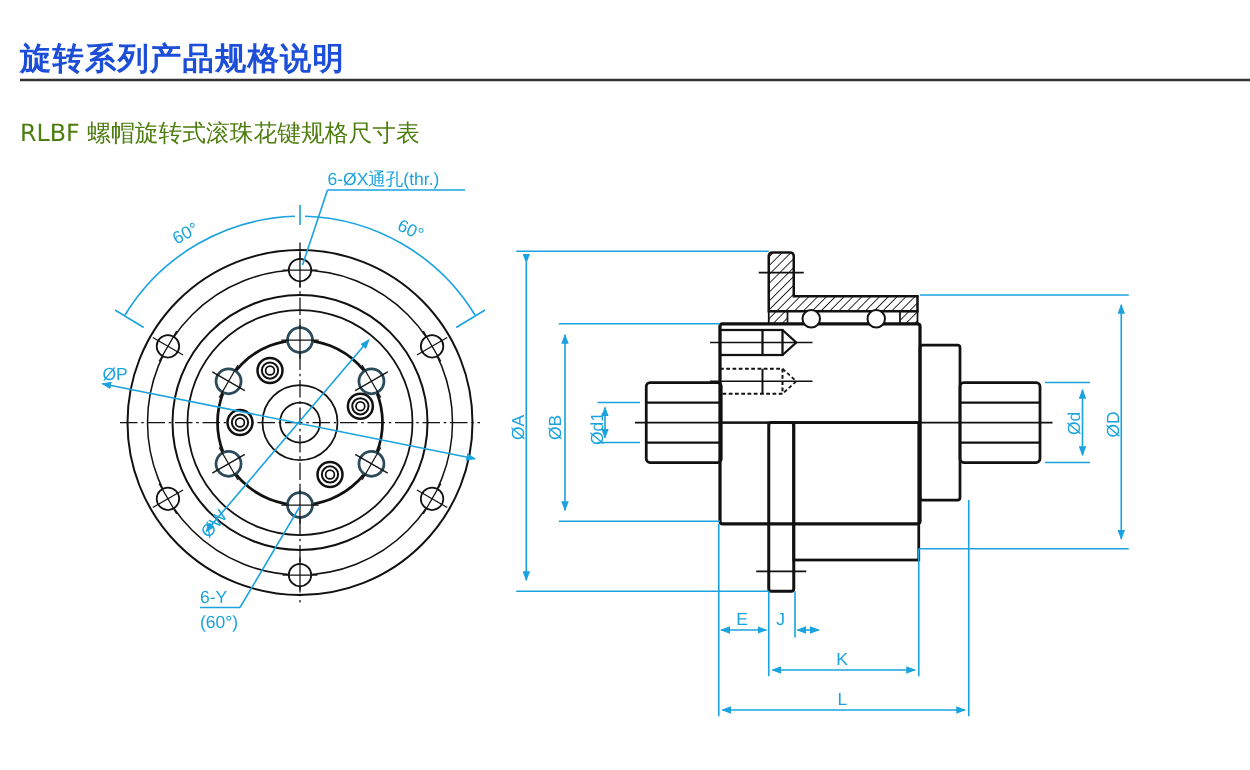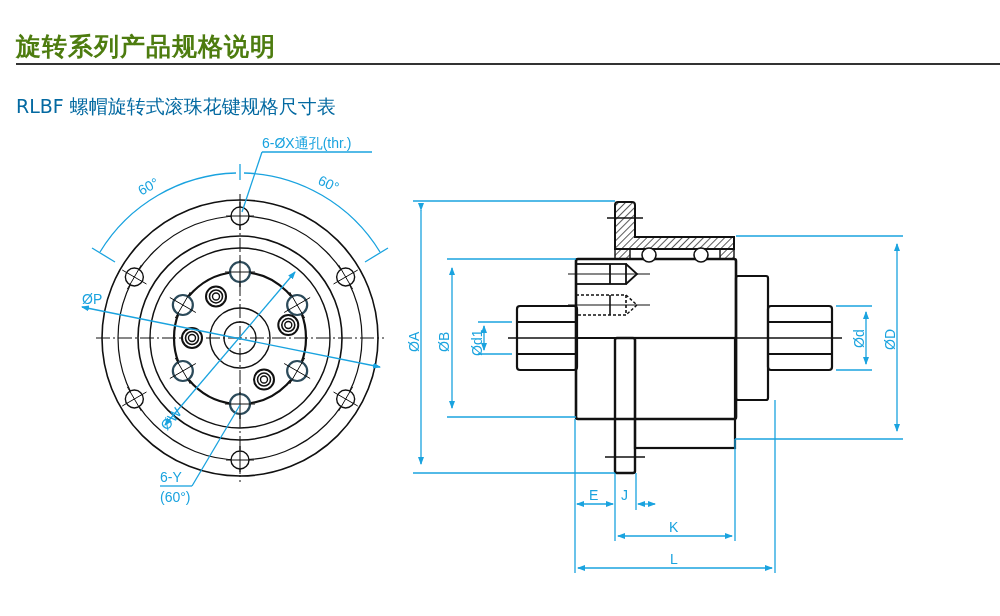--- a/index.html
+++ b/index.html
@@ -1,21 +1,21 @@
 <!DOCTYPE html>
 <html><head>
 <meta charset="utf-8">
 <style>
   html, body { margin: 0; padding: 0; background: #ffffff; }
   body { width: 1000px; height: 616px; position: relative; overflow: hidden;
          font-family: "DejaVu Sans", "Liberation Sans", sans-serif; color: #222; }
   .section-title { position: absolute; left: 16px; top: 30px; font-size: 25px; font-weight: bold;
-                   color: #4d7c0f; letter-spacing: 1px; }
+                   color: #1d4ed8; letter-spacing: 1px; }
   .title-rule { position: absolute; left: 16px; top: 63px; width: 984px; height: 2px; background: #333; }
-  .sub-title { position: absolute; left: 16px; top: 94px; font-size: 19px; color: #0369a1; }
+  .sub-title { position: absolute; left: 16px; top: 94px; font-size: 19px; color: #4d7c0f; }
   svg.drawing { position: absolute; left: 0; top: 0; }
   .dim-text { font-family: "Liberation Sans", "DejaVu Sans", sans-serif; fill: #1aa3df; font-size: 14px; }
   .blk { stroke: #111; fill: none; }
   .cyan { stroke: #1aa3df; fill: none; stroke-width: 1.3; }
 </style>
 </head>
 <body>
 
 <div class="section-title">旋转系列产品规格说明</div>
 <div class="title-rule"></div>

